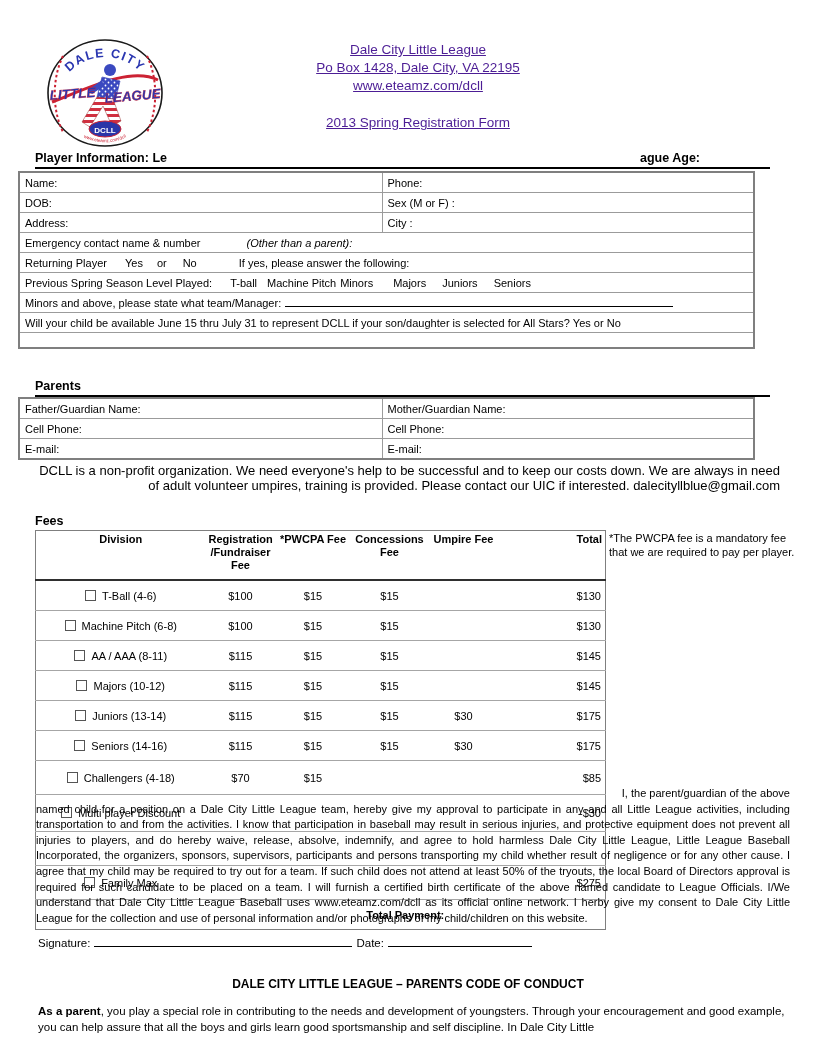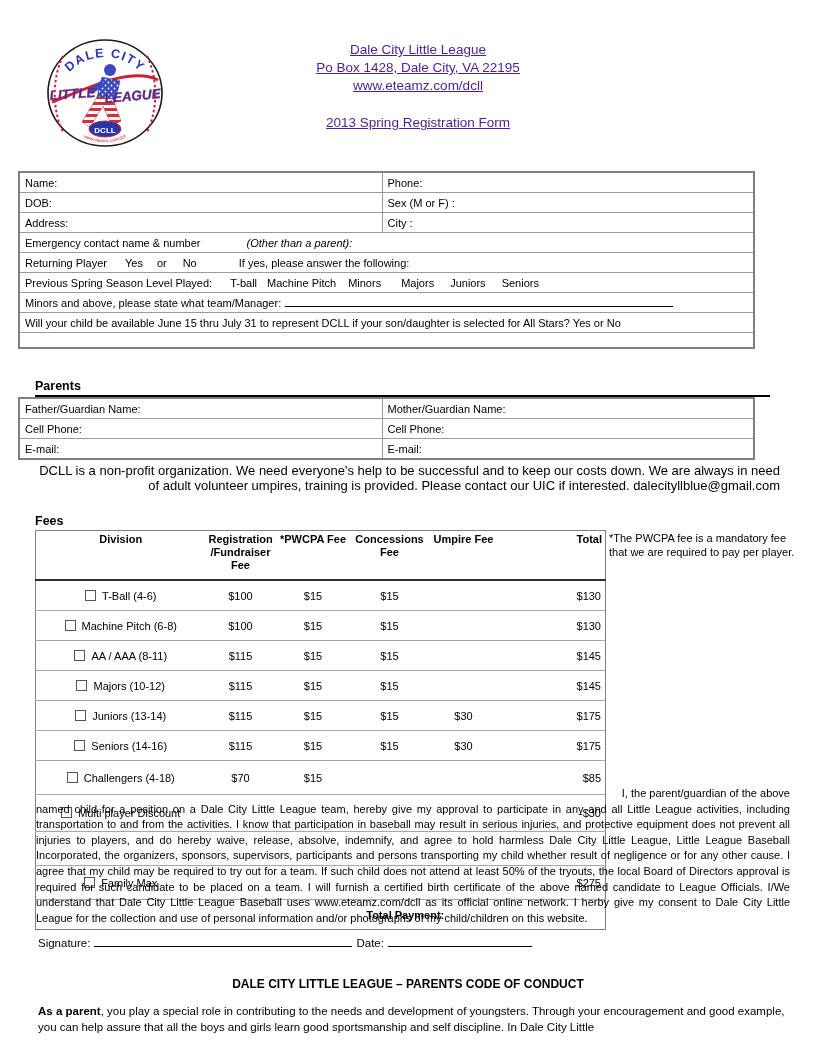--- a/index.html
+++ b/index.html
@@ -114,20 +114,24 @@
 
   <div class="head-links">
     <div><a>Dale City Little League</a></div>
     <div><a>Po Box 1428, Dale City, VA 22195</a></div>
     <div><a>www.eteamz.com/dcll</a></div>
   </div>
   <div class="form-title">
     <a>2013 Spring Registration Form</a>
   </div>
 
+  <div class="sec-head player-head">
+    <span>Player Information: Le</span>
+    <span class="rt">ague Age:</span>
+  </div>
 
   <table class="gridtable ptable">
     <colgroup>
         <col style="width:363px">
         <col style="width:372px">
       </colgroup>
     <tbody>
         <tr>
       <td>Name:</td>
       <td>Phone:</td>
@@ -145,21 +149,21 @@
         <span>Emergency contact name &amp; number </span><span class="ital">(Other than a parent):</span>
       </td>
     </tr>
     <tr>
       <td colspan="2">
         <span>Returning Player</span><span class="yn">Yes</span><span class="orw">or</span><span class="now">No</span><span class="follow">If yes, please answer the following:</span>
       </td>
     </tr>
     <tr>
       <td colspan="2">
-        <span>Previous Spring Season Level Played:</span><span class="opt opt-first">T-ball</span><span class="opt" style="margin-left:10px">Machine Pitch</span><span class="opt" style="margin-left:12px">Minors</span><span class="opt" style="margin-left:20px">Majors</span><span class="opt">Juniors</span><span class="opt">Seniors</span>
+        <span>Previous Spring Season Level Played:</span><span class="opt opt-first">T-ball</span><span class="opt" style="margin-left:10px">Machine Pitch</span><span class="opt" style="margin-left:4px">Minors</span><span class="opt" style="margin-left:20px">Majors</span><span class="opt">Juniors</span><span class="opt">Seniors</span>
       </td>
     </tr>
     <tr>
       <td colspan="2">
         <span>Minors and above, please state what team/Manager:</span><span class="blankline"></span>
       </td>
     </tr>
     <tr>
       <td colspan="2" class="prewrap">Will your child be available June 15 thru July 31 to represent DCLL if your son/daughter is selected for All Stars? Yes    or    No</td>
     </tr>

